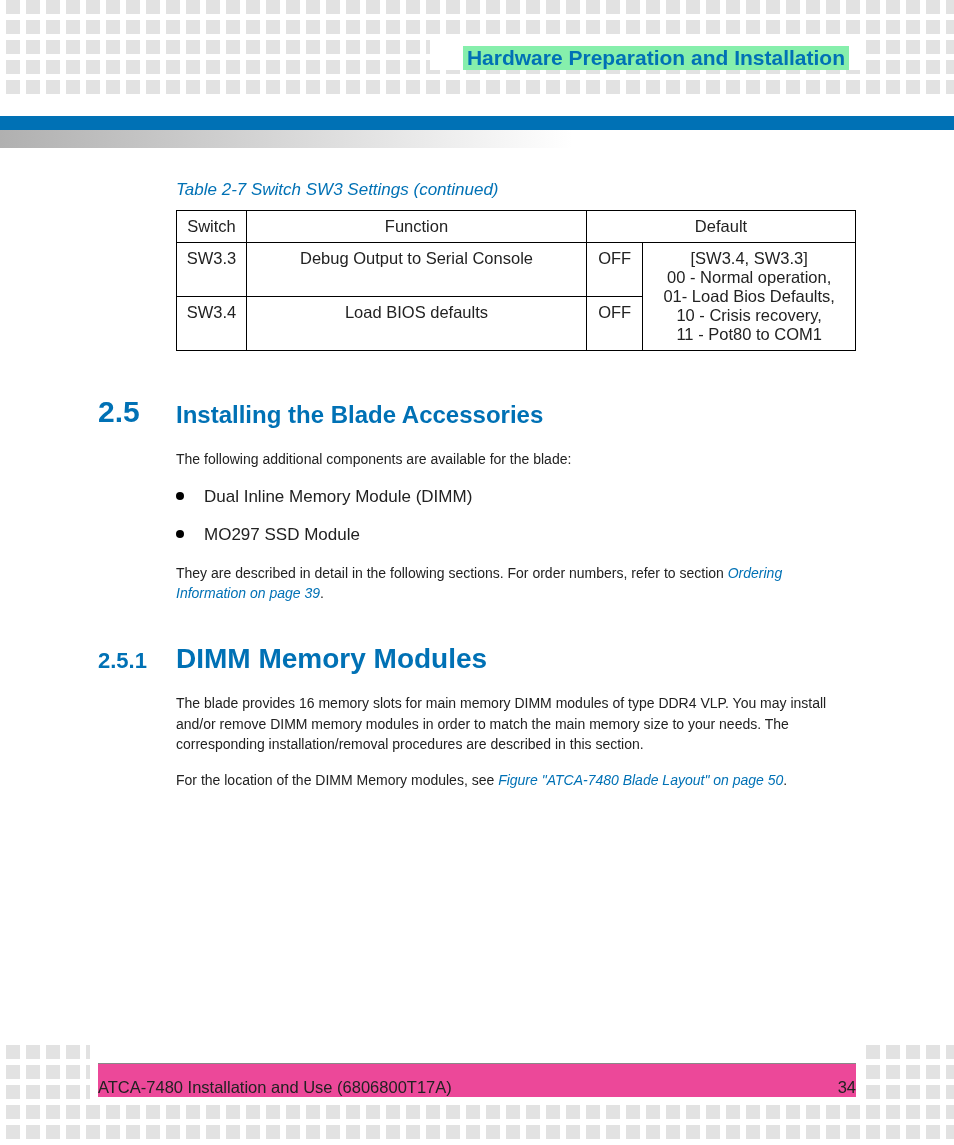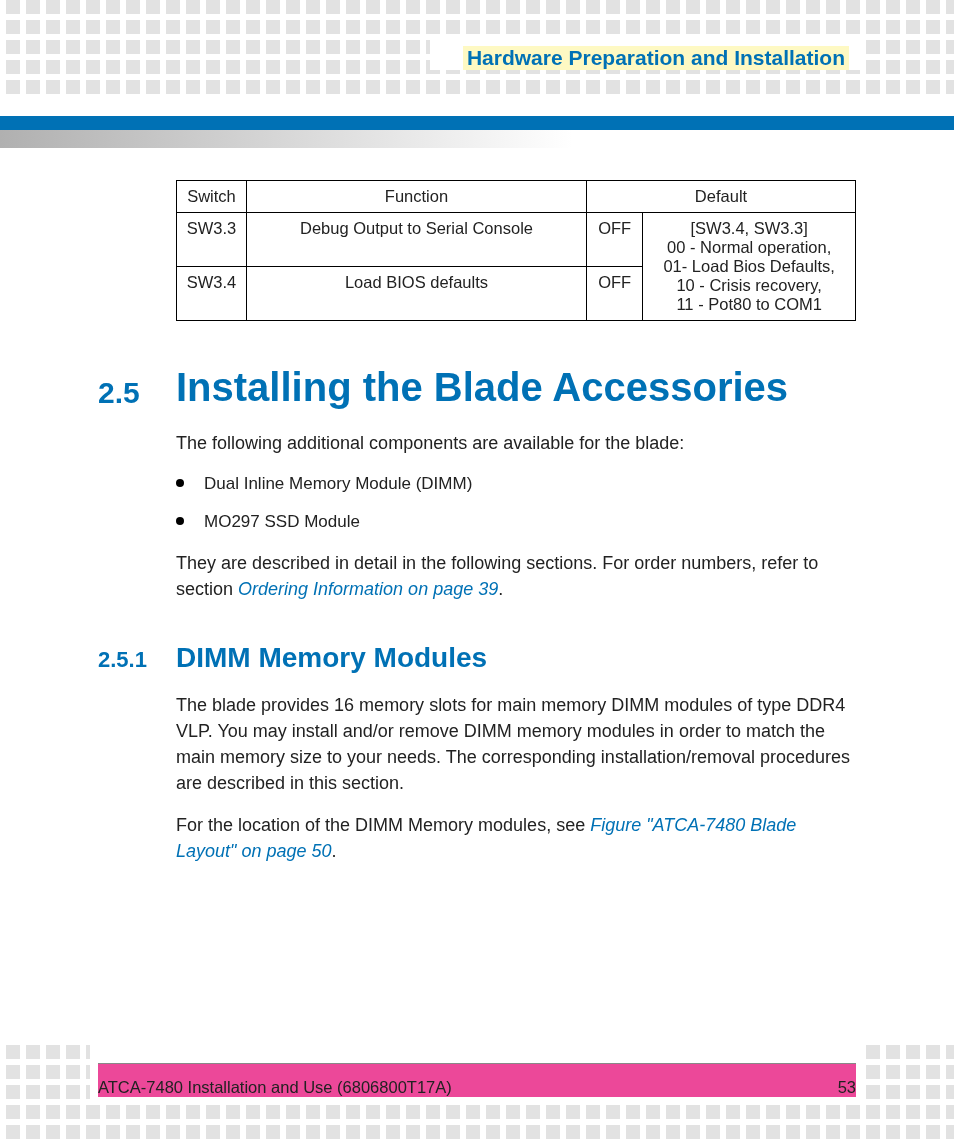--- a/index.html
+++ b/index.html
@@ -26,21 +26,21 @@
   .dot-row { display: flex; gap: 6px; padding: 0 6px; margin-bottom: 6px; }
   .dot { width: 14px; height: 14px; background: #e2e2e2; flex-shrink: 0; }
   .chapter-title {
     position: absolute;
     top: 46px;
     right: 105px;
     color: #0071b5;
     font-weight: bold;
     font-size: 21px;
     z-index: 2;
-    background: #fef9c3;
+    background: #86efac;
     padding: 0 4px;
   }
   .title-mask {
     position: absolute;
     top: 36px;
     left: 430px;
     right: 90px;
     height: 34px;
     background: #fff;
     z-index: 1;
@@ -99,42 +99,42 @@
   }
   .section-num {
     color: #0071b5;
     font-weight: bold;
     font-size: 30px;
     width: 78px;
   }
   .section-title {
     color: #0071b5;
     font-weight: bold;
-    font-size: 40px;
+    font-size: 24px;
   }
   .subsection-heading {
     display: flex;
     align-items: baseline;
     margin-top: 40px;
     margin-bottom: 18px;
   }
   .subsection-num {
     color: #0071b5;
     font-weight: bold;
     font-size: 22px;
     width: 78px;
   }
   .subsection-title {
     color: #0071b5;
     font-weight: bold;
     font-size: 28px;
   }
   .body-text {
     margin-left: 78px;
-    font-size: 18px;
+    font-size: 14px;
     line-height: 1.45;
     margin-bottom: 16px;
   }
   ul.bullets {
     margin-left: 78px;
     list-style: none;
     margin-bottom: 16px;
   }
   ul.bullets li {
     font-size: 17px;
@@ -432,20 +432,21 @@
       <div class="dot"></div>
     </div>
 </div>
 <div class="title-mask"></div>
 <div class="chapter-title">Hardware Preparation and Installation</div>
 <div class="blue-bar"></div>
 <div class="shadow-bar"></div>
 
 <div class="content">
 
+  <div class="table-caption">Table 2-7 Switch SW3 Settings (continued)</div>
   <table class="sw">
     <tbody>
         <tr>
       <th class="col-switch">Switch</th>
       <th class="col-func">Function</th>
       <th class="col-def" colspan="2">Default</th>
     </tr>
     <tr>
       <td>SW3.3</td>
       <td>Debug Output to Serial Console</td>
@@ -489,21 +490,21 @@
 
   <p class="body-text">
     <span>For the location of the DIMM Memory modules, see </span><span class="link">Figure "ATCA-7480 Blade Layout" on page 50</span><span>.</span>
   </p>
 
 </div>
 
 <div class="footer-mask"></div>
 <div class="footer">
   <span>ATCA-7480 Installation and Use (6806800T17A)</span>
-  <span>53</span>
+  <span>34</span>
 </div>
 
 <div class="dot-pattern-bottom">
   <div class="dot-row">
       <div class="dot"></div>
       <div class="dot"></div>
       <div class="dot"></div>
       <div class="dot"></div>
       <div class="dot"></div>
       <div class="dot"></div>

